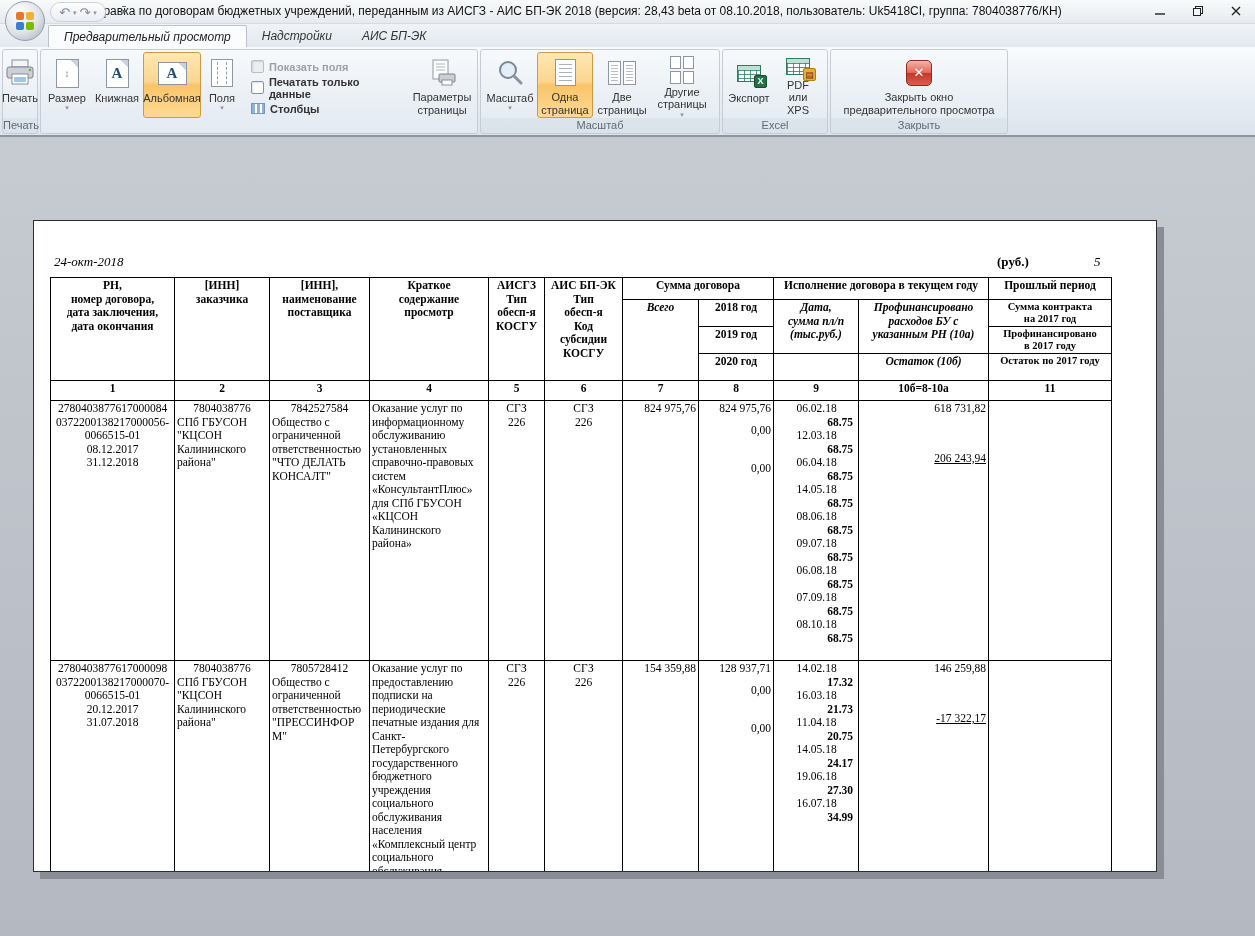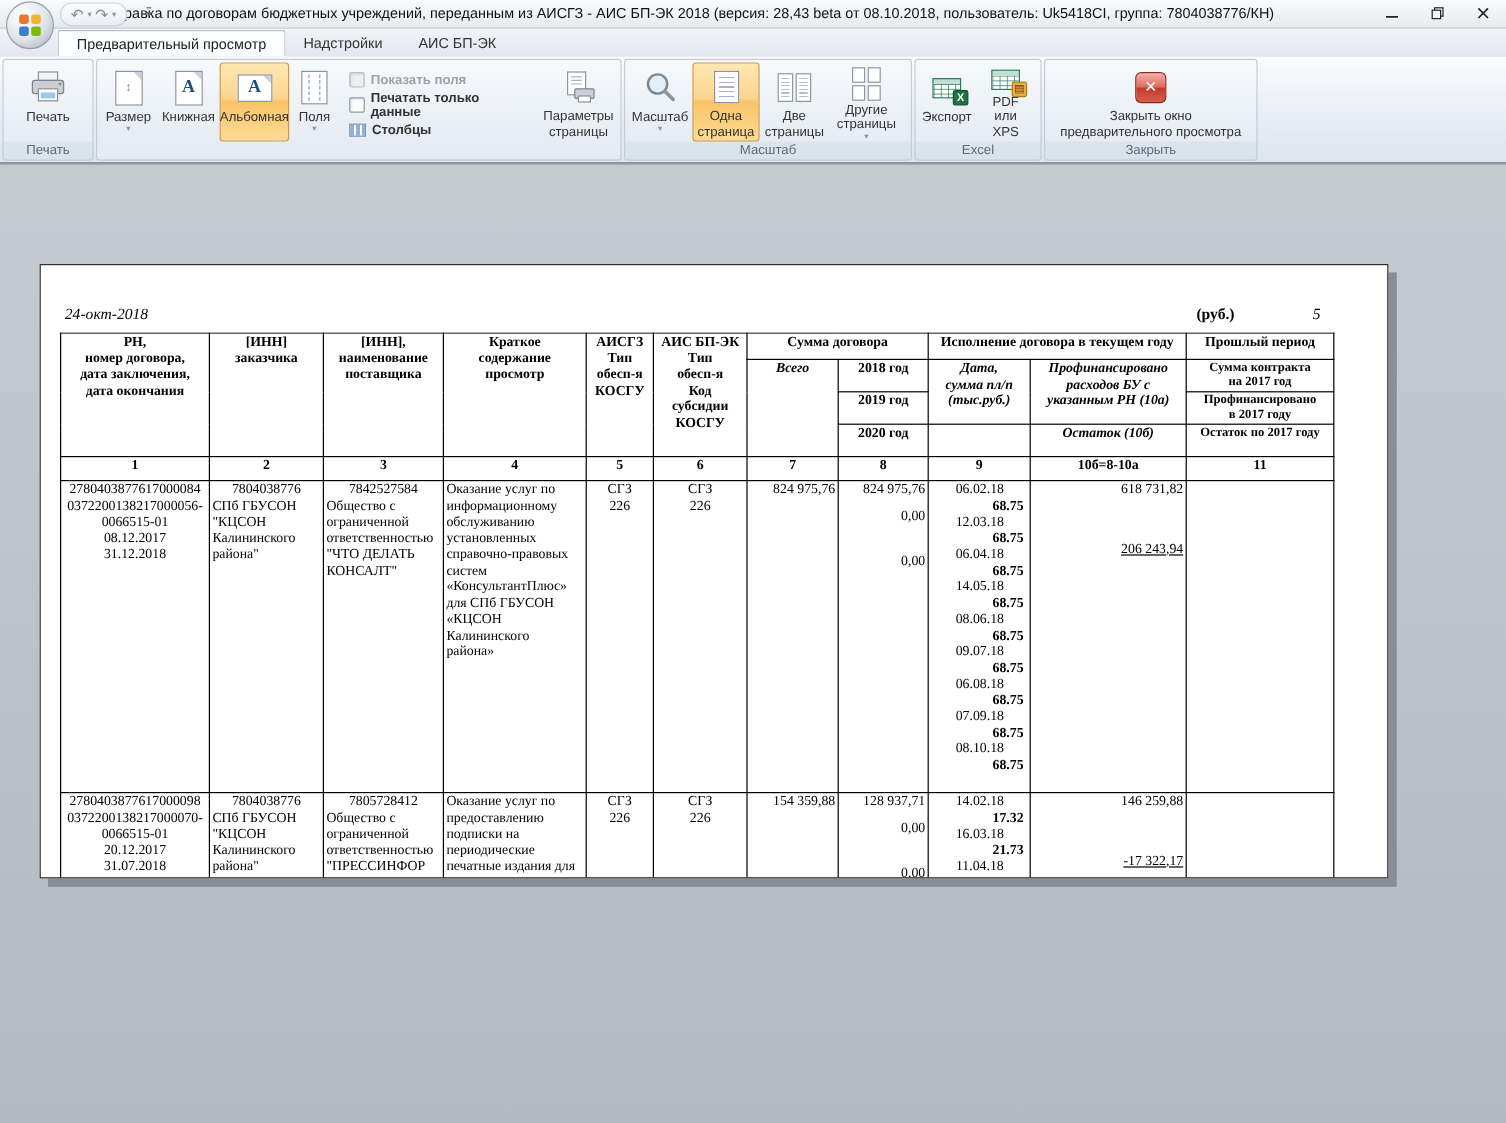--- a/index.html
+++ b/index.html
@@ -22,21 +22,21 @@
   .qat-more { position:absolute; left:122px; top:6px; z-index:5; font-size:8px; color:#596470;
     border-top:1px solid #596470; line-height:1; padding-top:1px; }
   .title-text { position:absolute; left:0; top:4px; width:1150px; text-align:center;
     font-size:12px; color:#111; white-space:nowrap; }
   .win-controls { position:absolute; right:4px; top:2px; display:flex; gap:8px; z-index:6; }
   .win-btn { width:30px; height:18px; display:flex; align-items:center; justify-content:center; }
 
   
   .tabstrip { position:absolute; left:0; top:24px; width:1255px; height:23px;
     background:linear-gradient(#f0f3f7,#e2e8ef); display:flex; align-items:flex-end; padding-left:48px; z-index:3; }
-  .tab { height:22px; line-height:22px; padding:0 15px; font-size:12px; color:#333; }
+  .tab { height:22px; line-height:22px; padding:0 15px; font-size:12px; color:#333;font-style:italic; }
   .tab.active { background:#fbfcfd; border:1px solid #bac2cc; border-bottom:none;
     border-radius:2px 2px 0 0; color:#222; }
 
   
   .ribbon { position:absolute; left:0; top:47px; width:1255px; height:90px;
     background:linear-gradient(#f9fbfd,#e9eef5 55%,#dde4ed); border-bottom:2px solid #8f959e;
     display:flex; align-items:stretch; padding:1px 0 0 1px; z-index:3; }
   .rgroup { margin:1px; border:1px solid #c5ccd6; border-radius:3px; position:relative;
     background:linear-gradient(#f7fafc,#eaeff5 60%,#e3eaf2); display:flex; flex-direction:column; }
   .rgroup-body { flex:1; display:flex; align-items:flex-start; padding:2px 2px 0 2px; }
@@ -84,21 +84,21 @@
     color:#fff; font-size:9px; font-weight:bold; display:flex; align-items:center; justify-content:center; }
   .badge.xls { background:#217346; border:1px solid #14502f; }
   .badge.pdf { background:#e0b23c; border:1px solid #a97f1d; color:#7a1f12; }
   .close-icn { width:26px; height:26px; border-radius:5px; border:1px solid #8e2b20; color:#fff;
     font-weight:bold; font-size:13px; display:flex; align-items:center; justify-content:center;
     background:linear-gradient(#f4b3aa,#e2685a 48%,#c23929 52%,#d8604f); }
 
   
   .workspace { position:absolute; left:0; top:139px; width:1255px; height:797px;
     background:linear-gradient(#c6cad1,#b4b9c1); z-index:1; }
-  .paper { position:absolute; left:33px; top:81px; width:1124px; height:512px; background:#fff;
+  .paper { position:absolute; left:33px; top:81px; width:1124px; height:652px; background:#fff;
     border:1px solid #2e2e2e; box-shadow:7px 7px 0 #898d95; overflow:hidden;
     font-family:"Liberation Serif","DejaVu Serif",serif; color:#000; }
   .doc-date { position:absolute; left:20px; top:33px; font-style:italic; font-size:13px; }
   .doc-rub { position:absolute; left:963px; top:33px; font-weight:bold; font-size:13px; }
   .doc-page { position:absolute; left:1060px; top:33px; font-style:italic; font-size:13px; }
   .tbl-clip { position:absolute; left:16px; top:56px; width:1064px; height:656px; overflow:hidden; }
   .page-break { position:absolute; left:16px; top:710px; width:1062px; height:2px; background:#000; }
 
   table.doc { border-collapse:collapse; table-layout:fixed; width:1061px;
     font-size:11.5px; line-height:13.5px; }
@@ -158,21 +158,21 @@
 </div>
 
 <div class="tabstrip">
   <div class="tab active">Предварительный просмотр</div>
   <div class="tab">Надстройки</div>
   <div class="tab">АИС БП-ЭК</div>
 </div>
 
 <div class="ribbon">
 
-  <div class="rgroup" style="width:76px">
+  <div class="rgroup" style="width:36px">
     <div class="rgroup-body" style="justify-content:center">
       <div class="bigbtn">
         <span class="icn-box">
           <svg width="34" height="30" viewBox="0 0 34 30">
             <rect x="9" y="2" width="16" height="7" fill="#f4f4f4" stroke="#8a8f96"></rect>
             <rect x="4" y="9" width="26" height="11" rx="2" fill="#ccd0d6" stroke="#7d828a"></rect>
             <circle cx="27" cy="12" r="1.3" fill="#6fae4e"></circle>
             <rect x="9" y="16" width="16" height="10" fill="#ffffff" stroke="#8a8f96"></rect>
             <rect x="11" y="19" width="12" height="5" fill="#9fc7e8"></rect>
           </svg>

